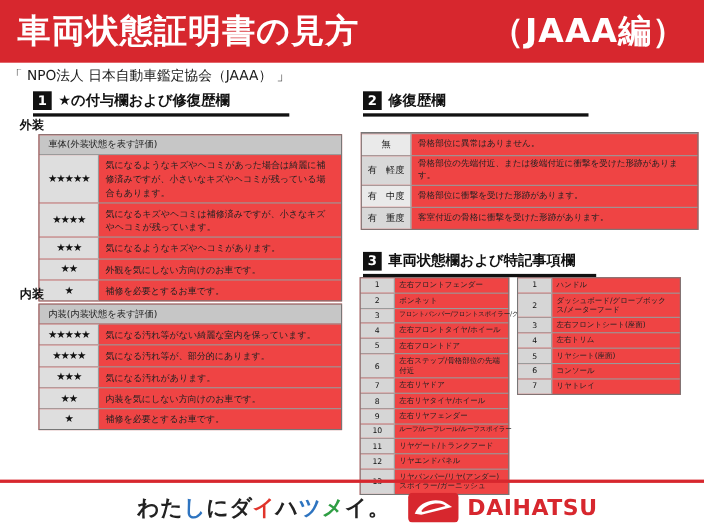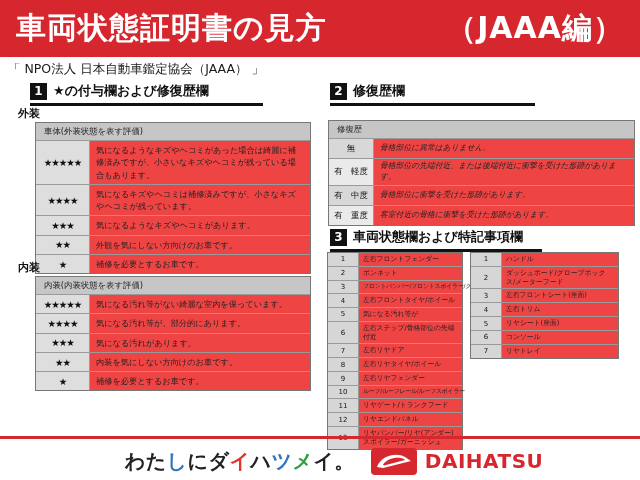--- a/index.html
+++ b/index.html
@@ -47,21 +47,21 @@
 
   
   #tbl-rep { left:328px; top:120px; width:307px; }
   #tbl-rep .trow { min-height:19px; }
   #tbl-rep .grade { width:44px; flex:0 0 44px; display:flex; align-items:center;
                     justify-content:center; font-size:8.4px;
                     border-right:1px solid #9a9a9a; color:#111; }
   #tbl-rep .trow:nth-of-type(odd)  .grade { background:#eaeaea; }
   #tbl-rep .trow:nth-of-type(even) .grade { background:#d8d8d8; }
   #tbl-rep .desc { flex:1; padding:2px 6px; font-size:7.8px; line-height:1.4;
-                   display:flex; align-items:center;font-style:italic; }
+                   display:flex; align-items:center; }
 
   
   .pt { }
   .pt .trow { min-height:12.5px; }
   .pt .num { width:30px; flex:0 0 30px; background:#d6d6d6; display:flex;
              align-items:center; justify-content:center; font-size:7px;
              border-right:1px solid #9a9a9a; color:#111; }
   .pt .pname { flex:1; padding:2px 4px; font-size:6.8px; line-height:1.3;
                display:flex; align-items:center; }
   .pt .pname.squeeze { font-size:5.9px; white-space:nowrap; letter-spacing:-0.2px; }
@@ -142,21 +142,20 @@
       <div class="desc">補修を必要とするお車です。</div>
     </div>
   </div>
 
   <div class="sec" id="sec2">
     <span class="sec-num">2</span>
     <span class="sec-title">修復歴欄</span>
   </div>
 
   <div class="tbl" id="tbl-rep">
-    <div class="tbl-head">修復歴</div>
     <div class="trow">
       <div class="grade">無</div>
       <div class="desc">骨格部位に異常はありません。</div>
     </div>
     <div class="trow">
       <div class="grade">有　軽度</div>
       <div class="desc">骨格部位の先端付近、または後端付近に衝撃を受けた形跡があります。</div>
     </div>
     <div class="trow">
       <div class="grade">有　中度</div>
@@ -185,21 +184,21 @@
     <div class="trow">
       <div class="num">3</div>
       <div class="pname squeeze">フロントバンパー/フロントスポイラー/グリル</div>
     </div>
     <div class="trow">
       <div class="num">4</div>
       <div class="pname">左右フロントタイヤ/ホイール</div>
     </div>
     <div class="trow">
       <div class="num">5</div>
-      <div class="pname">気になる汚れ等が</div>
+      <div class="pname">左右フロントドア</div>
     </div>
     <div class="trow">
       <div class="num">6</div>
       <div class="pname">左右ステップ/骨格部位の先端付近</div>
     </div>
     <div class="trow">
       <div class="num">7</div>
       <div class="pname">左右リヤドア</div>
     </div>
     <div class="trow">

